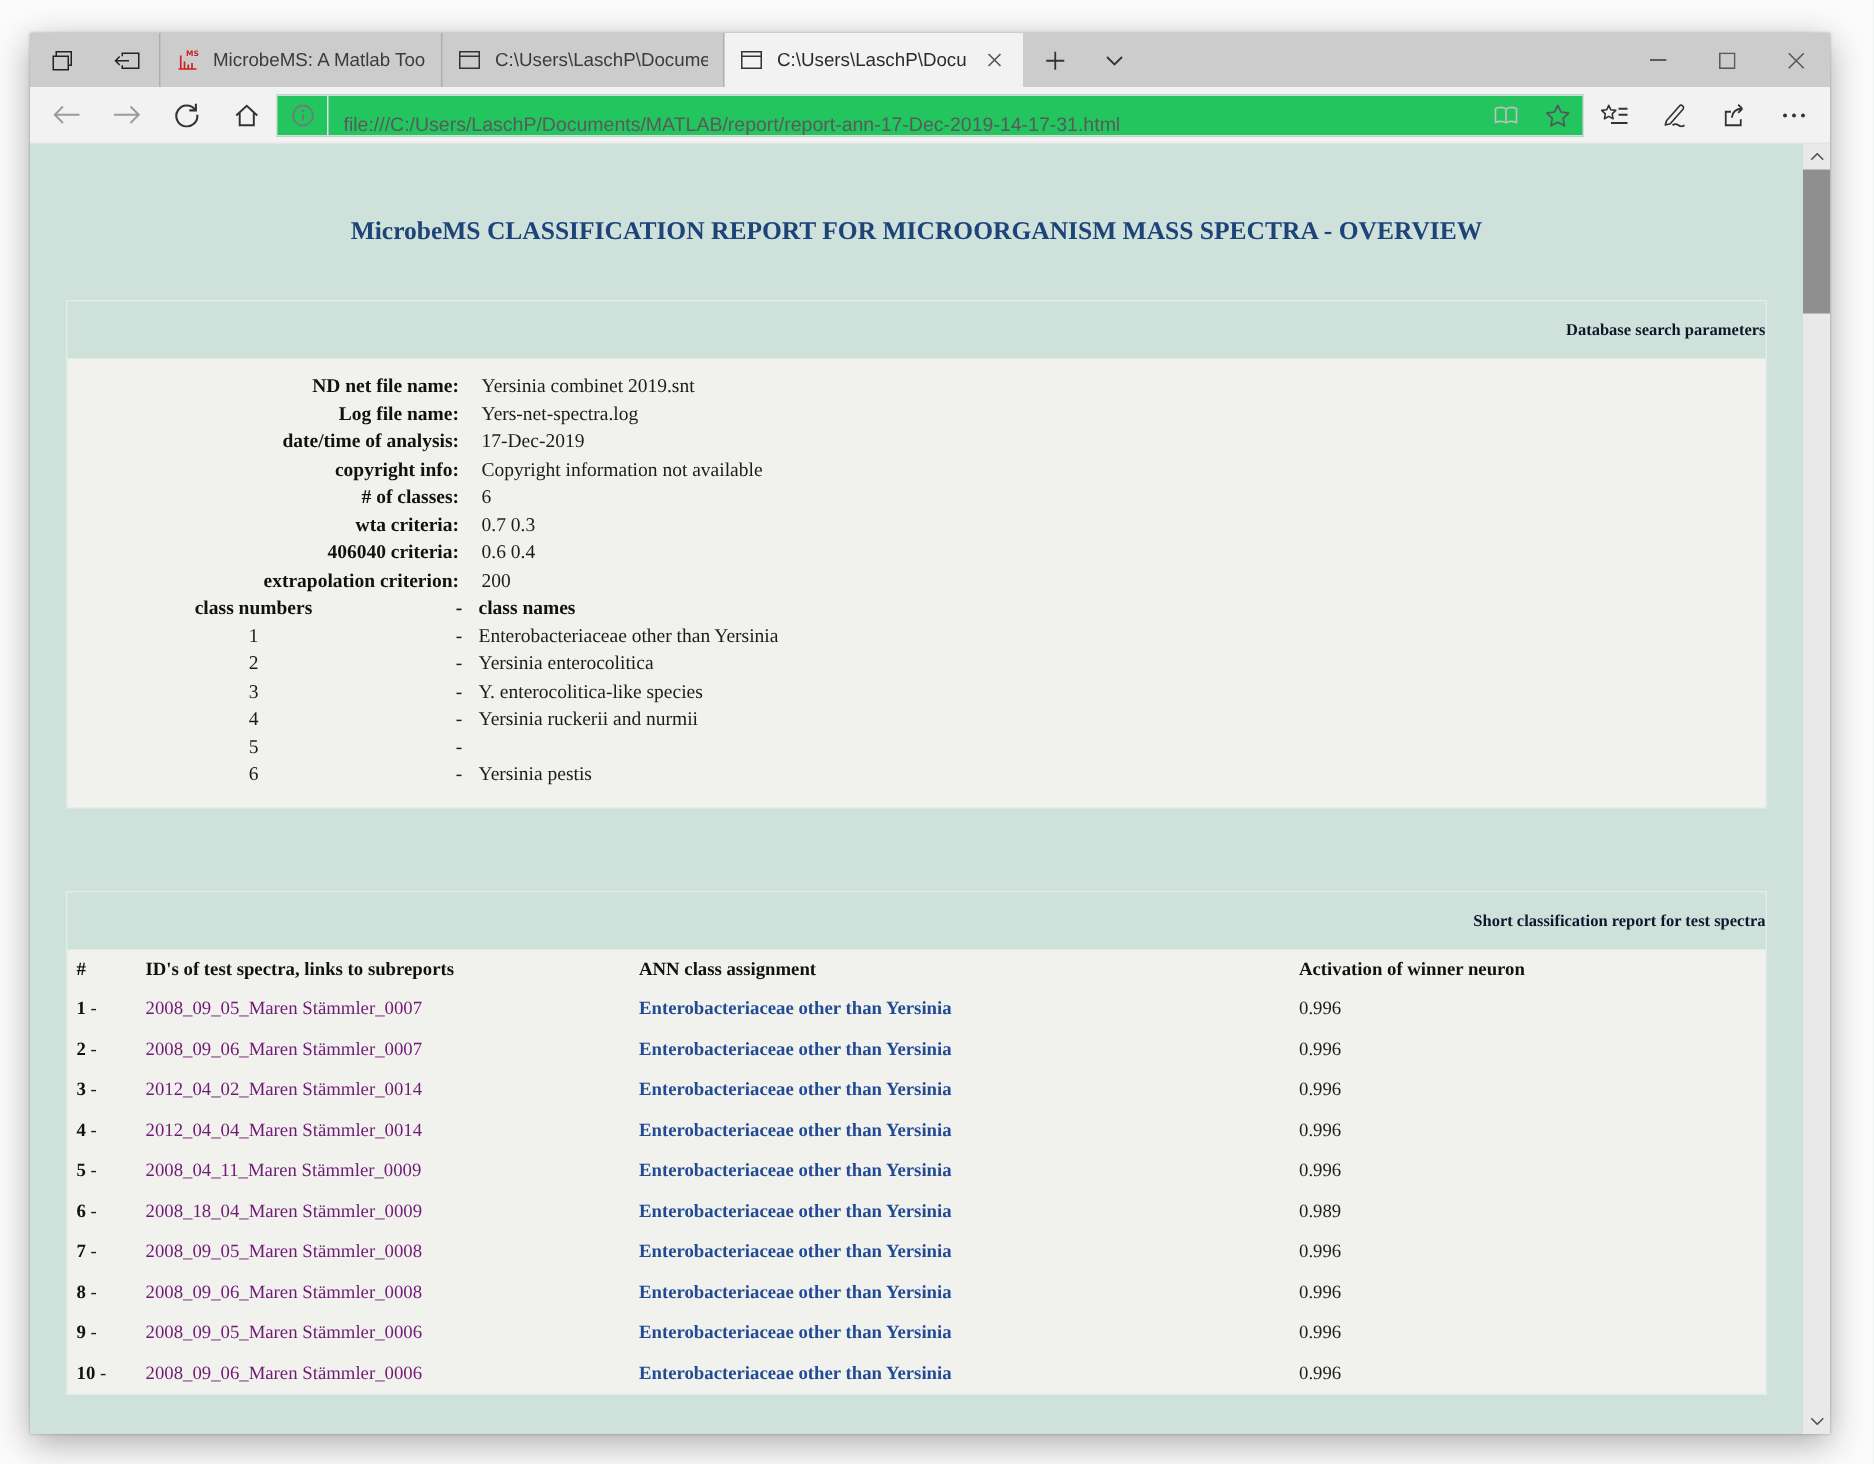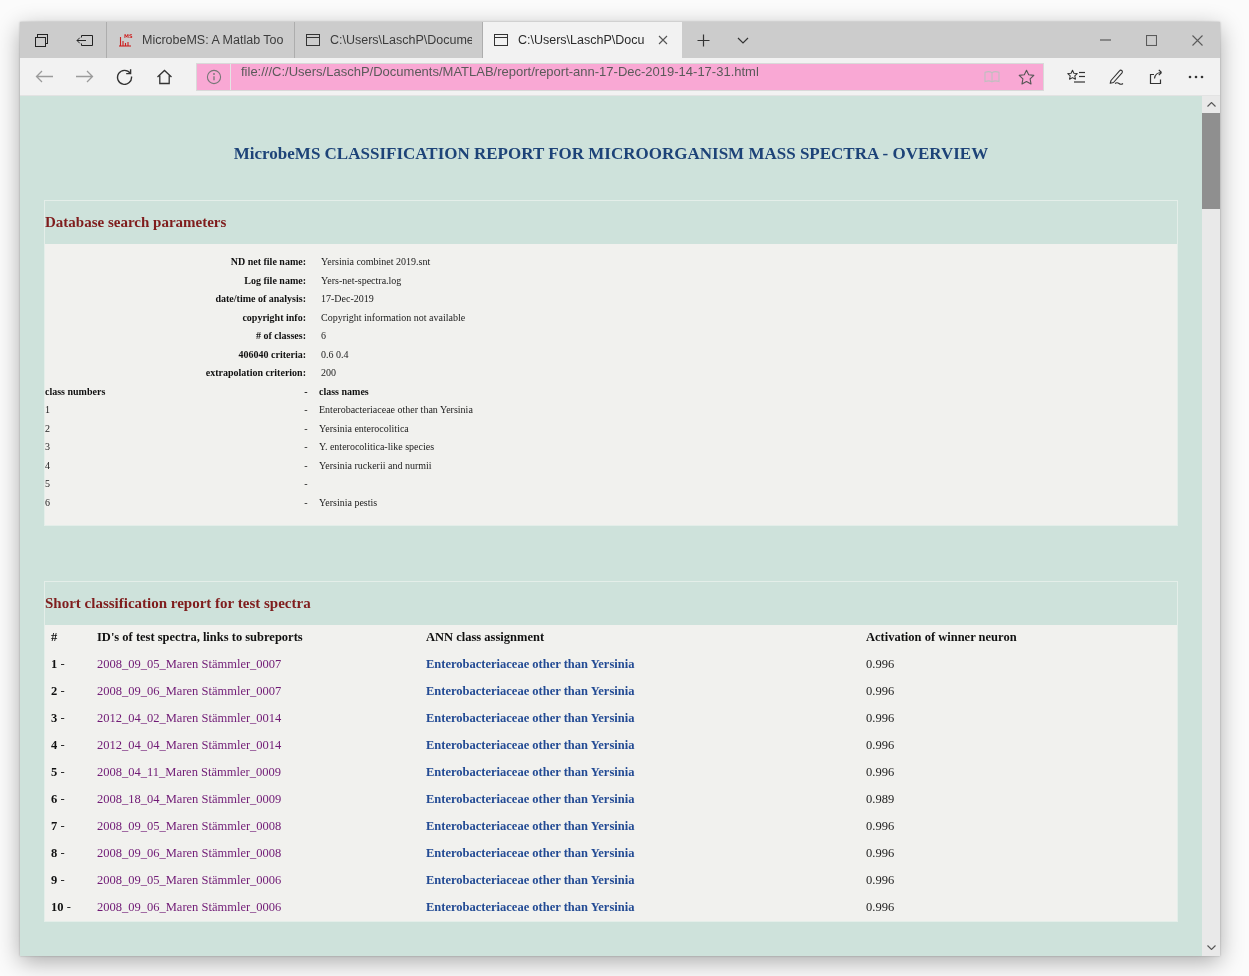--- a/index.html
+++ b/index.html
@@ -18,43 +18,43 @@
   .tab-close { width:18px; height:18px; display:flex; align-items:center; justify-content:center; }
   .newtab-btn { width:42px; display:flex; align-items:center; justify-content:center; }
   .tablist-btn { width:38px; display:flex; align-items:center; justify-content:center; }
   .tabbar-spacer { flex:1; }
   .win-btn { width:46px; display:flex; align-items:center; justify-content:center; }
 
   
   .toolbar { height:38px; background:#f2f2f2; display:flex; align-items:center; padding:0 4px; flex:0 0 38px;
              border-bottom:1px solid #e3e3e3; }
   .nav-btn { width:40px; height:32px; display:flex; align-items:center; justify-content:center; }
-  .urlbox { flex:1; height:28px; background:#f9a8d4; border:1px solid #d9d9d9; display:flex; align-items:flex-start; margin:0 12px; }
+  .urlbox { flex:1; height:28px; background:#22c55e; border:1px solid #d9d9d9; display:flex; align-items:flex-end; margin:0 0; }
   .url-info { width:34px; height:100%; display:flex; align-items:center; justify-content:center; border-right:1px solid #e4e4e4; }
   .url-text { flex:1; padding:0 10px; font-size:13px; color:#5a5a5a; white-space:nowrap; overflow:hidden; }
   .url-action { width:34px; height:100%; display:flex; align-items:center; justify-content:center; }
   .chrome-btn { width:40px; height:32px; display:flex; align-items:center; justify-content:center; }
 
   
   .content { flex:1; position:relative; background:#cee2db; overflow:hidden; font-family:Liberation Serif, serif; }
   .page { position:absolute; left:0; top:0; right:18px; bottom:0; }
   .page-title { text-align:center; margin-top:48px; font-size:17px; font-weight:bold; color:#1d4378; height:20px; }
   .section { margin:0 24px; border:1px solid #e4eee9; }
   .section-1 { margin-top:36px; }
   .section-2 { margin-top:55px; }
-  .section-banner { background:#cee2db; text-align:left; padding:13px 0; font-weight:bold; font-size:15px; color:#7f1d1d; }
+  .section-banner { background:#cee2db; text-align:right; padding:13px 0; font-weight:bold; font-size:11px; color:#0f172a; }
   .section-body { background:#f1f1ee; }
 
-  .params { padding:9px 0 12px 0; font-size:10px; color:#1c1c1c; }
+  .params { padding:9px 0 12px 0; font-size:13px; color:#1c1c1c; }
   .param-row { display:flex; line-height:18.5px; }
   .param-label { width:261px; text-align:right; font-weight:bold; color:#111; }
   .param-value { margin-left:15px; }
   .class-hdr-row { display:flex; line-height:18.5px; font-weight:bold; color:#111; }
   .class-row { display:flex; line-height:18.6px; }
-  .class-num { width:248px; text-align:left; }
+  .class-num { width:248px; text-align:center; }
   .class-dash { width:26px; text-align:center; }
   .class-name {}
 
   table.report-table { width:100%; border-collapse:collapse; font-size:12.5px; table-layout:fixed; }
   .report-table th { text-align:left; font-weight:bold; color:#111; height:26px; vertical-align:middle; }
   .report-table td { height:27px; vertical-align:middle; color:#1c1c1c; }
   .col-num { width:52px; padding-left:6px; }
   .col-id { width:329px; }
   .col-class { width:440px; }
   .col-act { }
@@ -297,20 +297,24 @@
               <div class="param-row">
                 <span class="param-label">copyright info:</span>
                 <span class="param-value">Copyright information not available</span>
               </div>
 
               <div class="param-row">
                 <span class="param-label"># of classes:</span>
                 <span class="param-value">6</span>
               </div>
 
+              <div class="param-row">
+                <span class="param-label">wta criteria:</span>
+                <span class="param-value">0.7 0.3</span>
+              </div>
 
               <div class="param-row">
                 <span class="param-label">406040 criteria:</span>
                 <span class="param-value">0.6 0.4</span>
               </div>
 
               <div class="param-row">
                 <span class="param-label">extrapolation criterion:</span>
                 <span class="param-value">200</span>
               </div>

